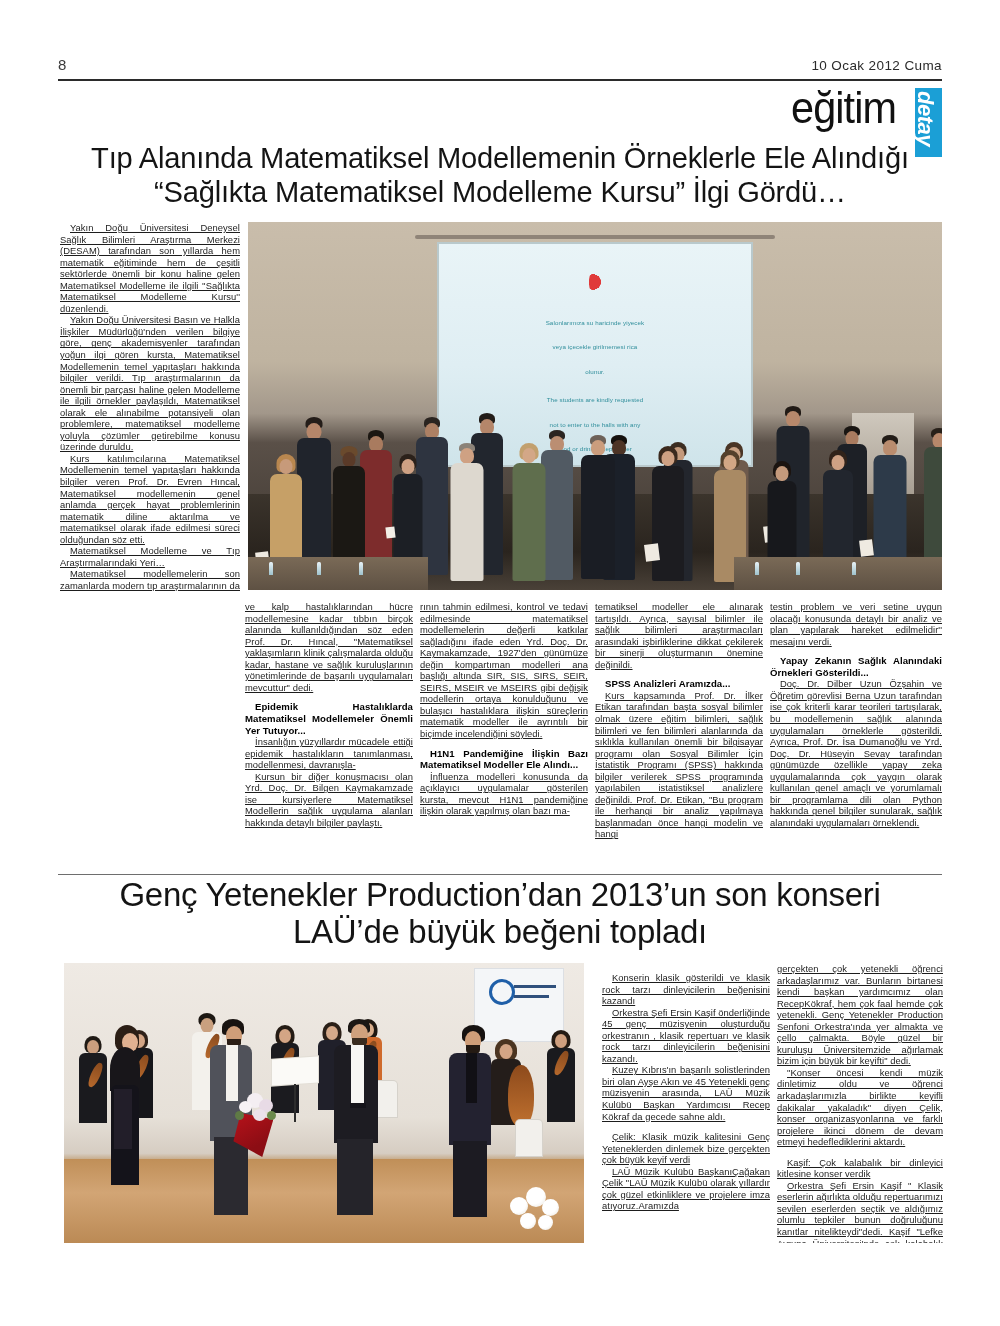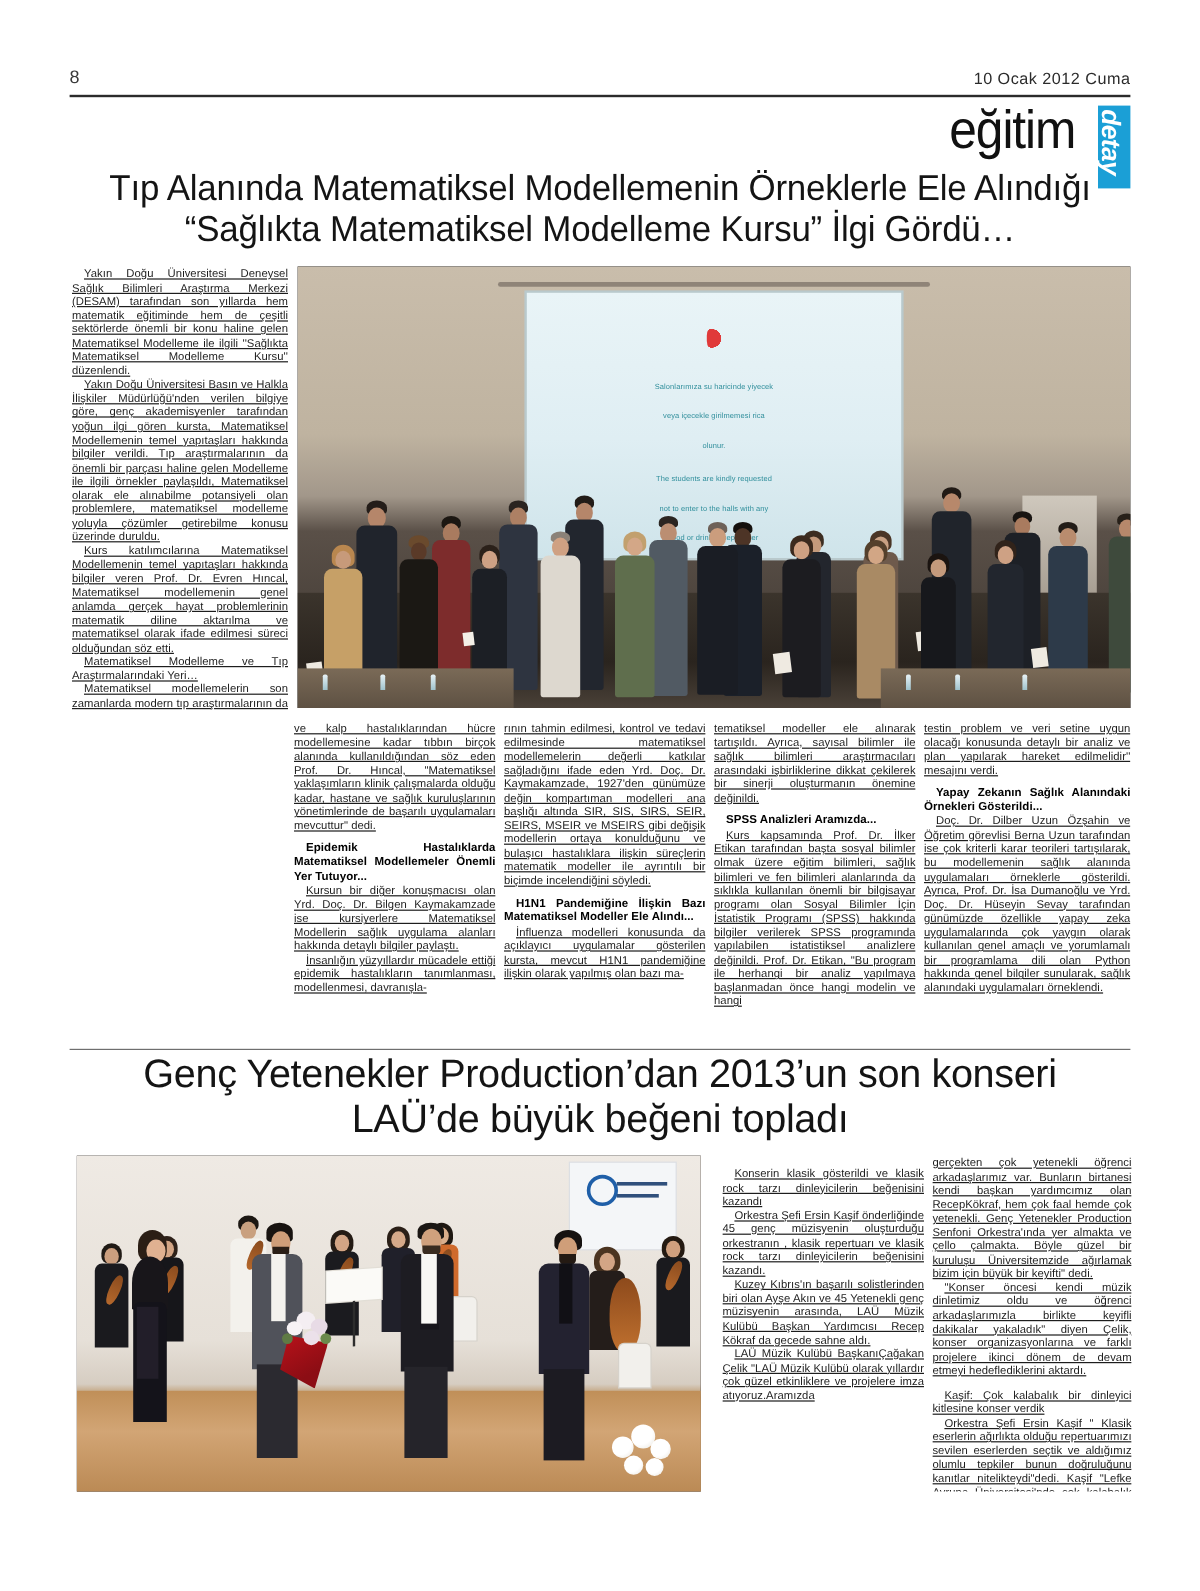--- a/index.html
+++ b/index.html
@@ -537,22 +537,22 @@
     <div class="p1-bottle" style="left:10%;"></div>
     <div class="p1-bottle" style="left:16%;"></div>
     <div class="p1-bottle" style="left:73%;"></div>
     <div class="p1-bottle" style="left:79%;"></div>
     <div class="p1-bottle" style="left:87%;"></div>
   </div>
 
   <div class="col" id="a1-l1">
     <p class="noindent">ve kalp hastalıklarından hücre modellemesine kadar tıbbın birçok alanında kullanıldığından söz eden Prof. Dr. Hıncal, "Matematiksel yaklaşımların klinik çalışmalarda olduğu kadar, hastane ve sağlık kuruluşlarının yönetimlerinde de başarılı uygulamaları mevcuttur" dedi.</p>
     <h4>Epidemik Hastalıklarda Matematiksel Modellemeler Önemli Yer Tutuyor...</h4>
+    <p>İnsanlığın yüzyıllardır mücadele ettiği epidemik hastalıkların tanımlanması, modellenmesi, davranışla-</p>
     <p>Kursun bir diğer konuşmacısı olan Yrd. Doç. Dr. Bilgen Kaymakamzade ise kursiyerlere Matematiksel Modellerin sağlık uygulama alanları hakkında detaylı bilgiler paylaştı.</p>
-    <p>İnsanlığın yüzyıllardır mücadele ettiği epidemik hastalıkların tanımlanması, modellenmesi, davranışla-</p>
   </div>
 
   <div class="col" id="a1-l2">
     <p class="noindent">rının tahmin edilmesi, kontrol ve tedavi edilmesinde matematiksel modellemelerin değerli katkılar sağladığını ifade eden Yrd. Doç. Dr. Kaymakamzade, 1927'den günümüze değin kompartıman modelleri ana başlığı altında SIR, SIS, SIRS, SEIR, SEIRS, MSEIR ve MSEIRS gibi değişik modellerin ortaya konulduğunu ve bulaşıcı hastalıklara ilişkin süreçlerin matematik modeller ile ayrıntılı bir biçimde incelendiğini söyledi.</p>
     <h4>H1N1 Pandemiğine İlişkin Bazı Matematiksel Modeller Ele Alındı...</h4>
     <p>İnfluenza modelleri konusunda da açıklayıcı uygulamalar gösterilen kursta, mevcut H1N1 pandemiğine ilişkin olarak yapılmış olan bazı ma-</p>
   </div>
 
   <div class="col" id="a1-l3">
     <p class="noindent">tematiksel modeller ele alınarak tartışıldı. Ayrıca, sayısal bilimler ile sağlık bilimleri araştırmacıları arasındaki işbirliklerine dikkat çekilerek bir sinerji oluşturmanın önemine değinildi.</p>
@@ -686,20 +686,21 @@
       <i style="left:36px;top:18px; width:17px; height:17px;"></i>
       <i style="left:14px;top:32px; width:16px; height:16px;"></i>
       <i style="left:32px;top:34px; width:15px; height:15px;"></i>
     </div>
   </div>
 
   <div class="col" id="a2-c1">
     <p style="margin-top:9px;">Konserin klasik gösterildi ve klasik rock tarzı dinleyicilerin beğenisini kazandı</p>
     <p>Orkestra Şefi Ersin Kaşif önderliğinde 45 genç müzisyenin oluşturduğu orkestranın , klasik repertuarı ve klasik rock tarzı dinleyicilerin beğenisini kazandı.</p>
     <p>Kuzey Kıbrıs'ın başarılı solistlerinden biri olan Ayşe Akın ve 45 Yetenekli genç müzisyenin arasında, LAÜ Müzik Kulübü Başkan Yardımcısı Recep Kökraf da gecede sahne aldı.</p>
+    <p style="margin-top:9px;">Çelik: Klasik müzik kalitesini Genç Yeteneklerden dinlemek bize gerçekten çok büyük keyif verdi</p>
     <p>LAÜ Müzik Kulübü BaşkanıÇağakan Çelik "LAÜ Müzik Kulübü olarak yıllardır çok güzel etkinliklere ve projelere imza atıyoruz.Aramızda</p>
   </div>
 
   <div class="col" id="a2-c2">
     <p class="noindent">gerçekten çok yetenekli öğrenci arkadaşlarımız var. Bunların birtanesi kendi başkan yardımcımız olan RecepKökraf, hem çok faal hemde çok yetenekli. Genç Yetenekler Production Senfoni Orkestra'ında yer almakta ve çello çalmakta. Böyle güzel bir kuruluşu Üniversitemzide ağırlamak bizim için büyük bir keyifti" dedi.</p>
     <p>"Konser öncesi kendi müzik dinletimiz oldu ve öğrenci arkadaşlarımızla birlikte keyifli dakikalar yakaladık" diyen Çelik, konser organizasyonlarına ve farklı projelere ikinci dönem de devam etmeyi hedeflediklerini aktardı.</p>
     <p style="margin-top:9px;">Kaşif: Çok kalabalık bir dinleyici kitlesine konser verdik</p>
     <p>Orkestra Şefi Ersin Kaşif " Klasik eserlerin ağırlıkta olduğu repertuarımızı sevilen eserlerden seçtik ve aldığımız olumlu tepkiler bunun doğruluğunu kanıtlar nitelikteydi"dedi. Kaşif "Lefke Avrupa Üniversitesi'nde çok kalabalık bir dinleyici kitesiyle buluşarak konserimizi yapmamız bizler için çok önemli ve gurur vericiydi" dedi.</p>
   </div>
 

